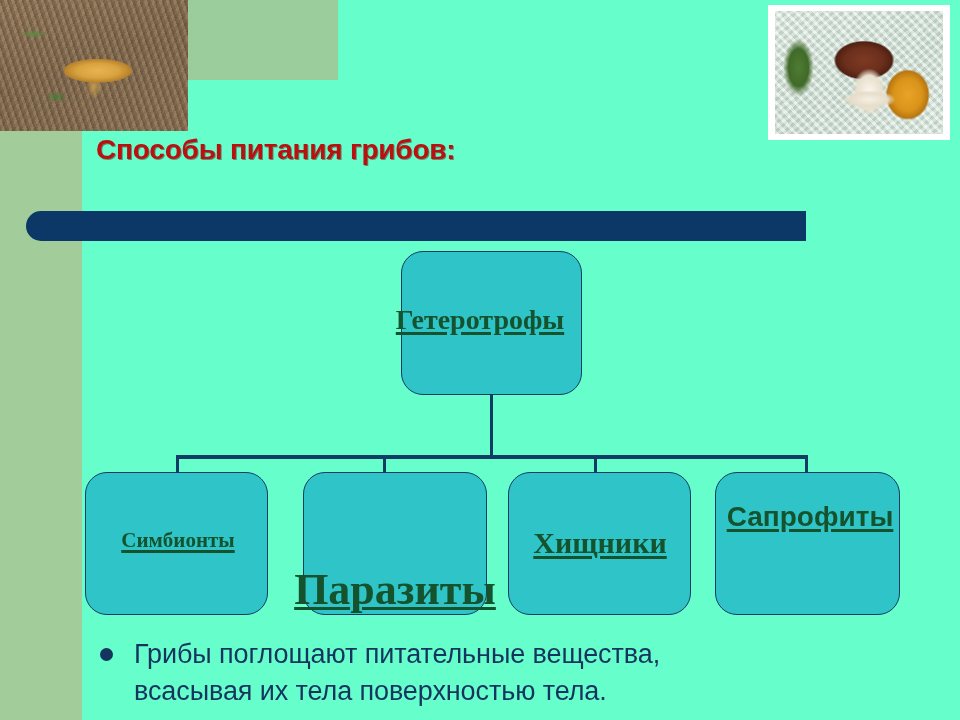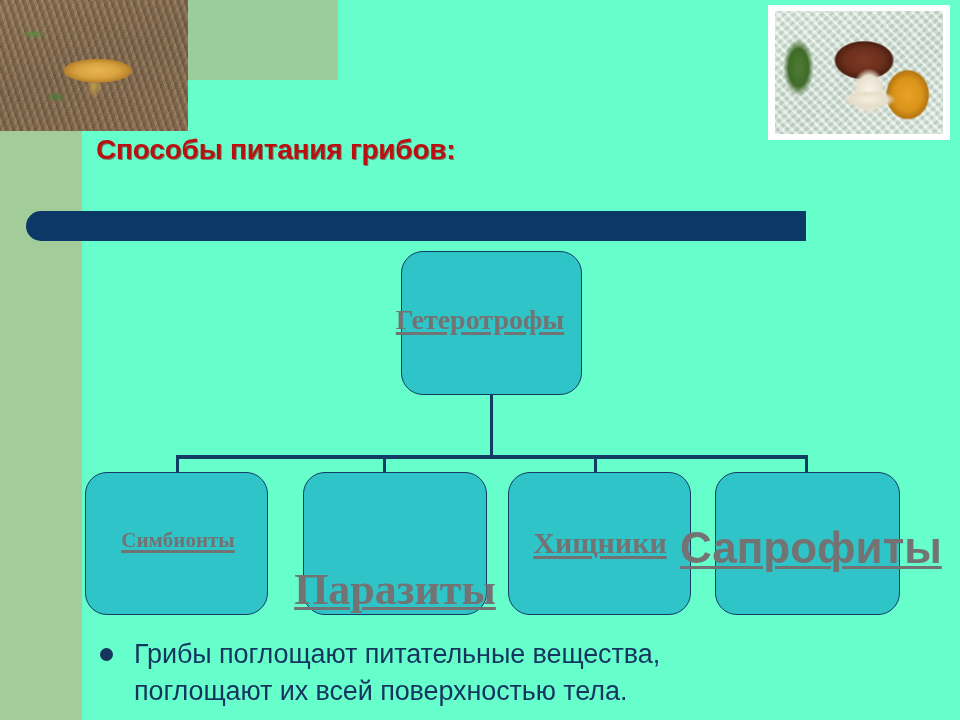--- a/index.html
+++ b/index.html
@@ -111,37 +111,37 @@
   }
   .node-root { left: 401px; top: 251px; width: 181px; height: 144px; }
   .node-l1   { left: 85px;  top: 472px; width: 183px; height: 143px; }
   .node-l2   { left: 303px; top: 472px; width: 184px; height: 143px; }
   .node-l3   { left: 508px; top: 472px; width: 183px; height: 143px; }
   .node-l4   { left: 715px; top: 472px; width: 185px; height: 143px; }
 
   
   .node-label {
     position: absolute;
-    color: #737373;
+    color: #14532d;
     font-weight: bold;
     text-decoration: underline;
     text-decoration-thickness: 3px;
     text-underline-offset: 3px;
     white-space: nowrap;
     text-align: center;
     line-height: 1;
   }
   .lbl-serif { font-family: "Liberation Serif", "DejaVu Serif", serif; }
   .lbl-sans  { font-family: "Liberation Sans", sans-serif; }
 
   .lbl-root { left: 0;   top: 306px; width: 960px; font-size: 28px; }
   .lbl-1    { left: 0;   top: 530px; width: 356px; font-size: 21px; }
   .lbl-2    { left: 265px; top: 524px; width: 260px; font-size: 44px; margin-top: 44px; }
   .lbl-3    { left: 470px; top: 528px; width: 260px; font-size: 30px; }
-  .lbl-4    { left: 680px; top: 526px; width: 260px; font-size: 44px; }
+  .lbl-4    { left: 680px; top: 503px; width: 260px; font-size: 28px; }
 
   
   .conn { position: absolute; background: #123C63; }
   .conn-stem   { left: 490px; top: 395px; width: 3px;  height: 62px; }
   .conn-bus    { left: 176px; top: 455px; width: 632px; height: 4px; }
   .conn-d1 { left: 176px; top: 455px; width: 3px; height: 19px; }
   .conn-d2 { left: 383px; top: 455px; width: 3px; height: 19px; }
   .conn-d3 { left: 594px; top: 455px; width: 3px; height: 19px; }
   .conn-d4 { left: 805px; top: 455px; width: 3px; height: 19px; }
 
@@ -205,17 +205,17 @@
     <div class="node-label lbl-serif lbl-1">Симбионты</div>
     <div class="node-label lbl-serif lbl-2">Паразиты</div>
     <div class="node-label lbl-serif lbl-3">Хищники</div>
     <div class="node-label lbl-sans lbl-4">Сапрофиты</div>
   </div>
 
   <div class="bullet-row">
     <div class="bullet-dot"></div>
     <div class="bullet-text">
       <div>Грибы поглощают питательные вещества,</div>
-      <div>поглощают их всей поверхностью тела.</div>
+      <div>всасывая их тела поверхностью тела.</div>
     </div>
   </div>
 
 </div>
 
 </body></html>

